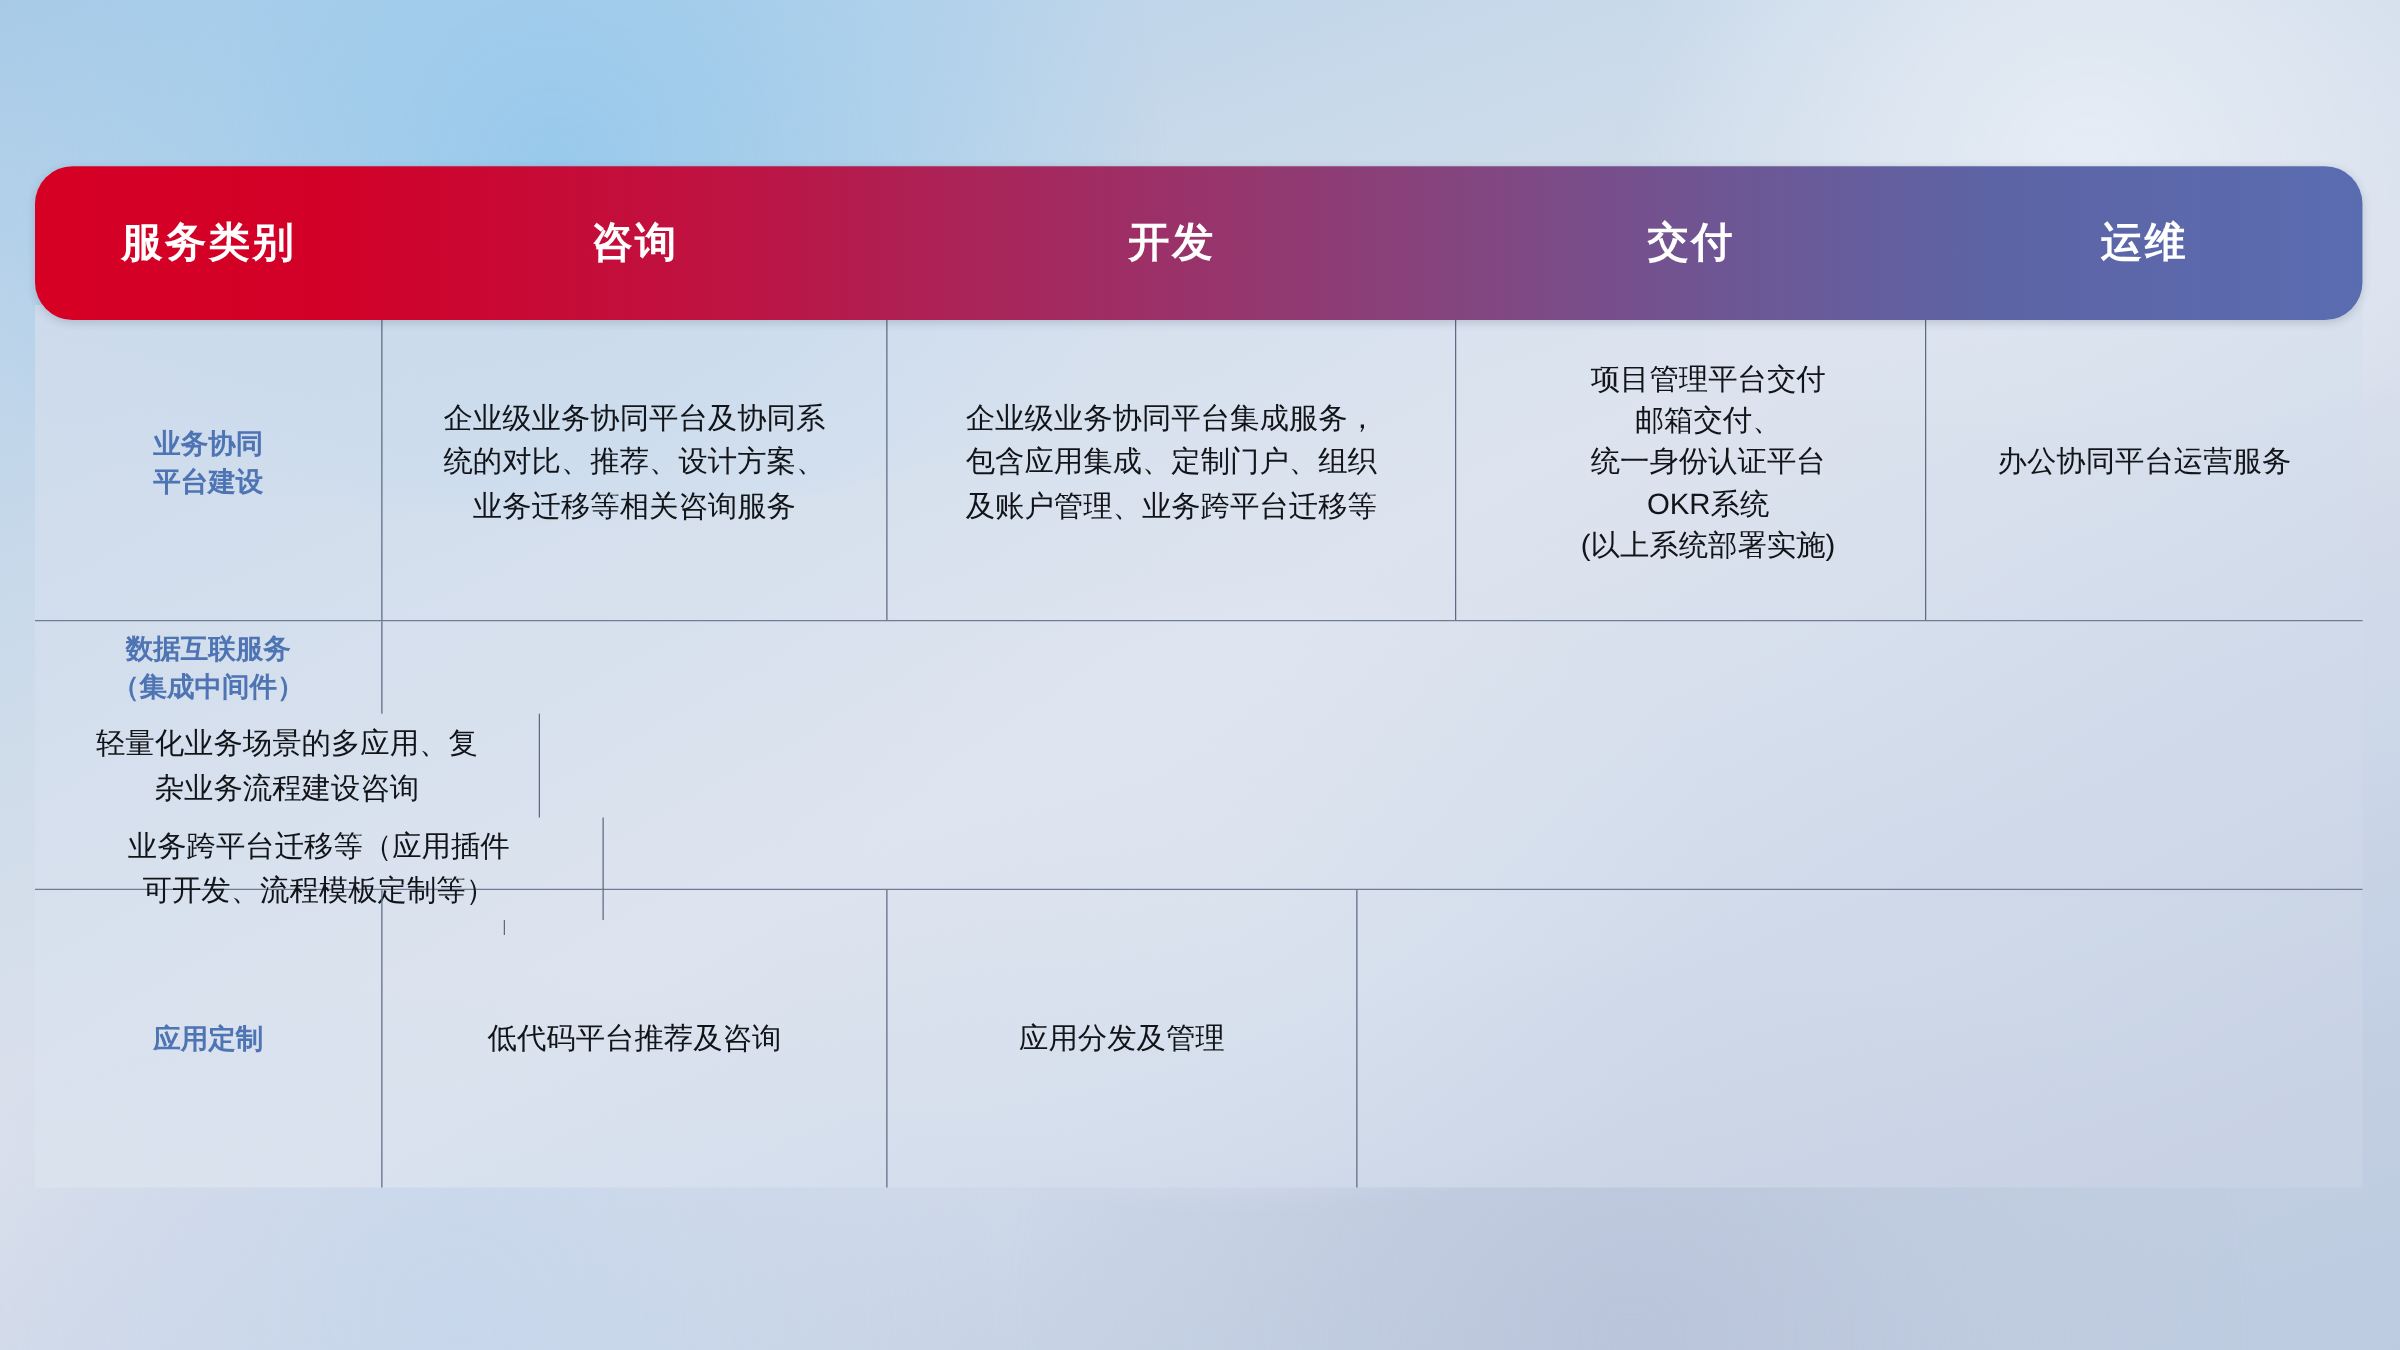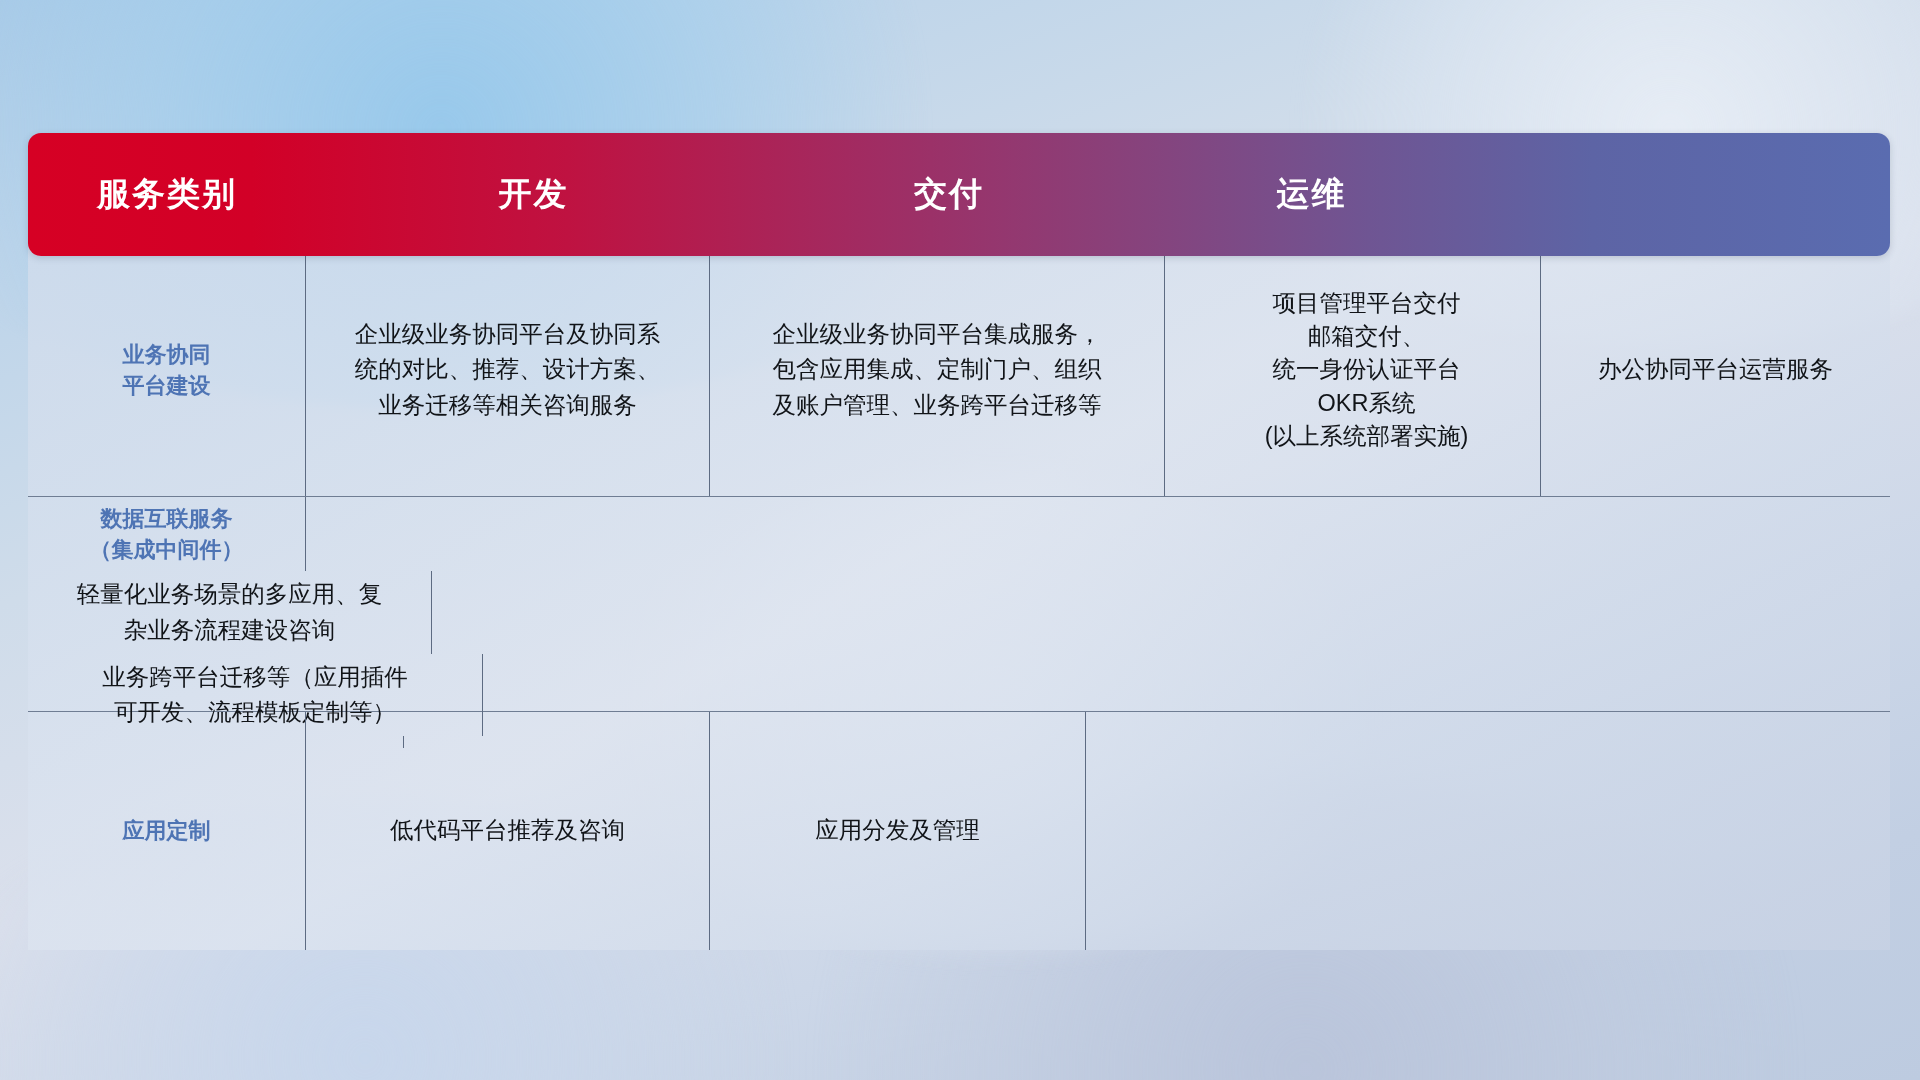--- a/index.html
+++ b/index.html
@@ -90,21 +90,21 @@
     position: absolute;
     left: 28px;
     top: 133px;
     width: 1862px;
     height: 817px;
   }
 
   .header-band {
     position: relative;
     height: 123px;
-    border-radius: 13px;
+    border-radius: 30px;
     background: linear-gradient(90deg,
         #d60024 0%,
         #d20027 12%,
         #bf1241 29%,
         #a32a60 44%,
         #8a4079 58%,
         #6f5593 72%,
         #5d64a5 84%,
         #5a6cb0 100%);
     box-shadow: 0 2px 7px rgba(40,50,80,0.18);
@@ -186,20 +186,21 @@
   <div class="bg-glow-b"></div>
   <div class="bg-glow-c"></div>
   <div class="bg-glow-d"></div>
   <div class="bg-glow-e"></div>
 </div>
 
 <div id="table-wrap">
 
   <div class="header-band">
     <div class="header-cell col-cat">服务类别</div>
+    <div class="header-cell col-cons">咨询</div>
     <div class="header-cell col-dev">开发</div>
     <div class="header-cell col-del">交付</div>
     <div class="header-cell col-ops">运维</div>
   </div>
 
   <div class="body-grid">
 
     <div class="body-row row-1">
       <div class="cell col-cat">
         <span class="cat-label">业务协同

